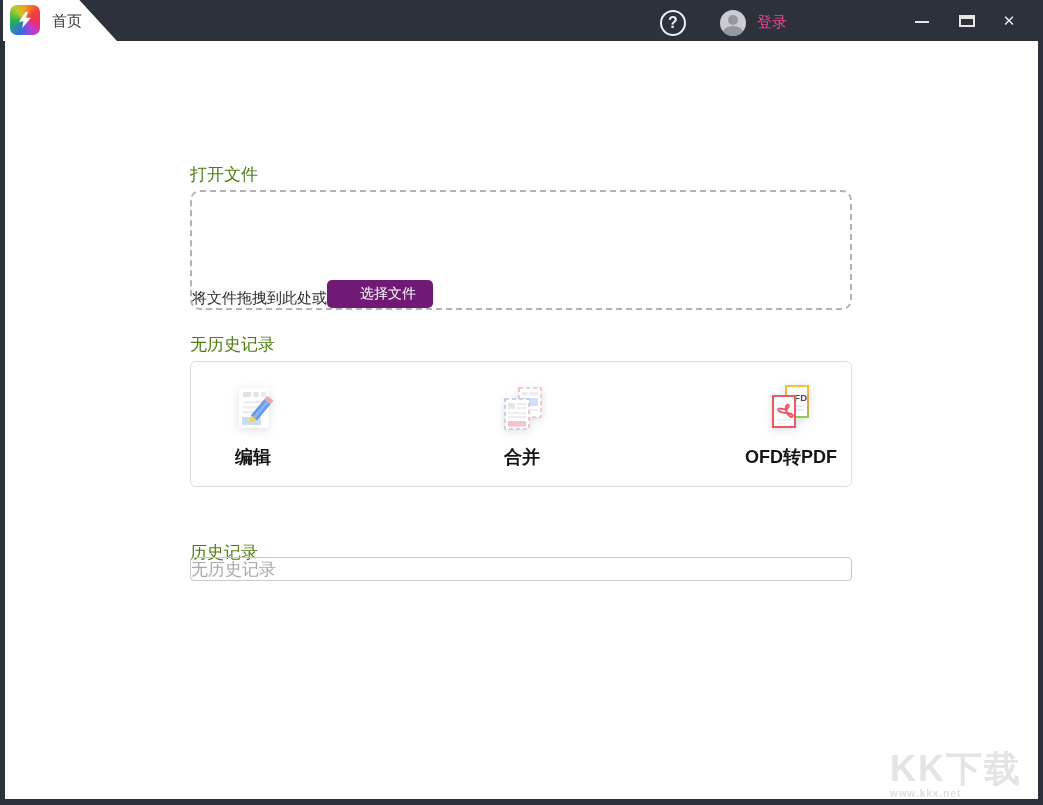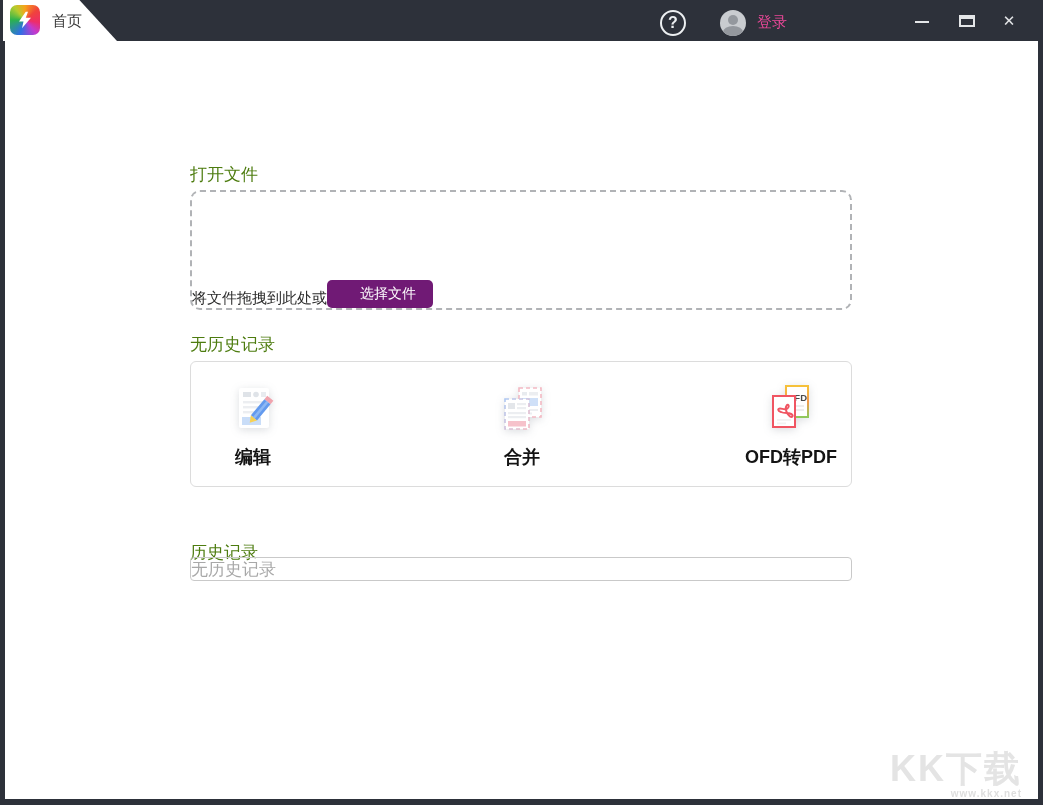--- a/index.html
+++ b/index.html
@@ -45,21 +45,21 @@
                border:1px solid #dcdcdc; border-radius:6px; display:flex; justify-content:space-between;
                padding:19px 14px 0 16px; }
   .tool { width:92px; display:flex; flex-direction:column; align-items:center; cursor:pointer; }
   .tool svg { width:56px; height:56px; filter:drop-shadow(0 2px 4px rgba(60,70,90,0.18)); }
   .tool-label { margin-top:8px; font-size:18px; font-weight:bold; color:#141414; white-space:nowrap; }
 
   .history-box { position:absolute; left:185px; top:516px; width:662px; height:24px;
                  border:1px solid #c9c9c9; border-radius:4px; display:flex; align-items:center; justify-content:flex-start; }
   .history-empty { font-size:17px; color:#a8a8a8; }
 
-  .watermark { position:absolute; right:16px; bottom:0; text-align:right; pointer-events:none; }
+  .watermark { position:absolute; right:16px; bottom:0; text-align:left; pointer-events:none; }
   .wm-text { font-size:36px; font-weight:bold; color:#e4e4e4; letter-spacing:2px; line-height:38px; }
   .wm-url { font-size:10px; font-weight:bold; color:#dedede; letter-spacing:1px; }
 </style>
 </head>
 <body>
 
 <div class="window">
 
   <div class="titlebar">
     <div class="tab"></div>

